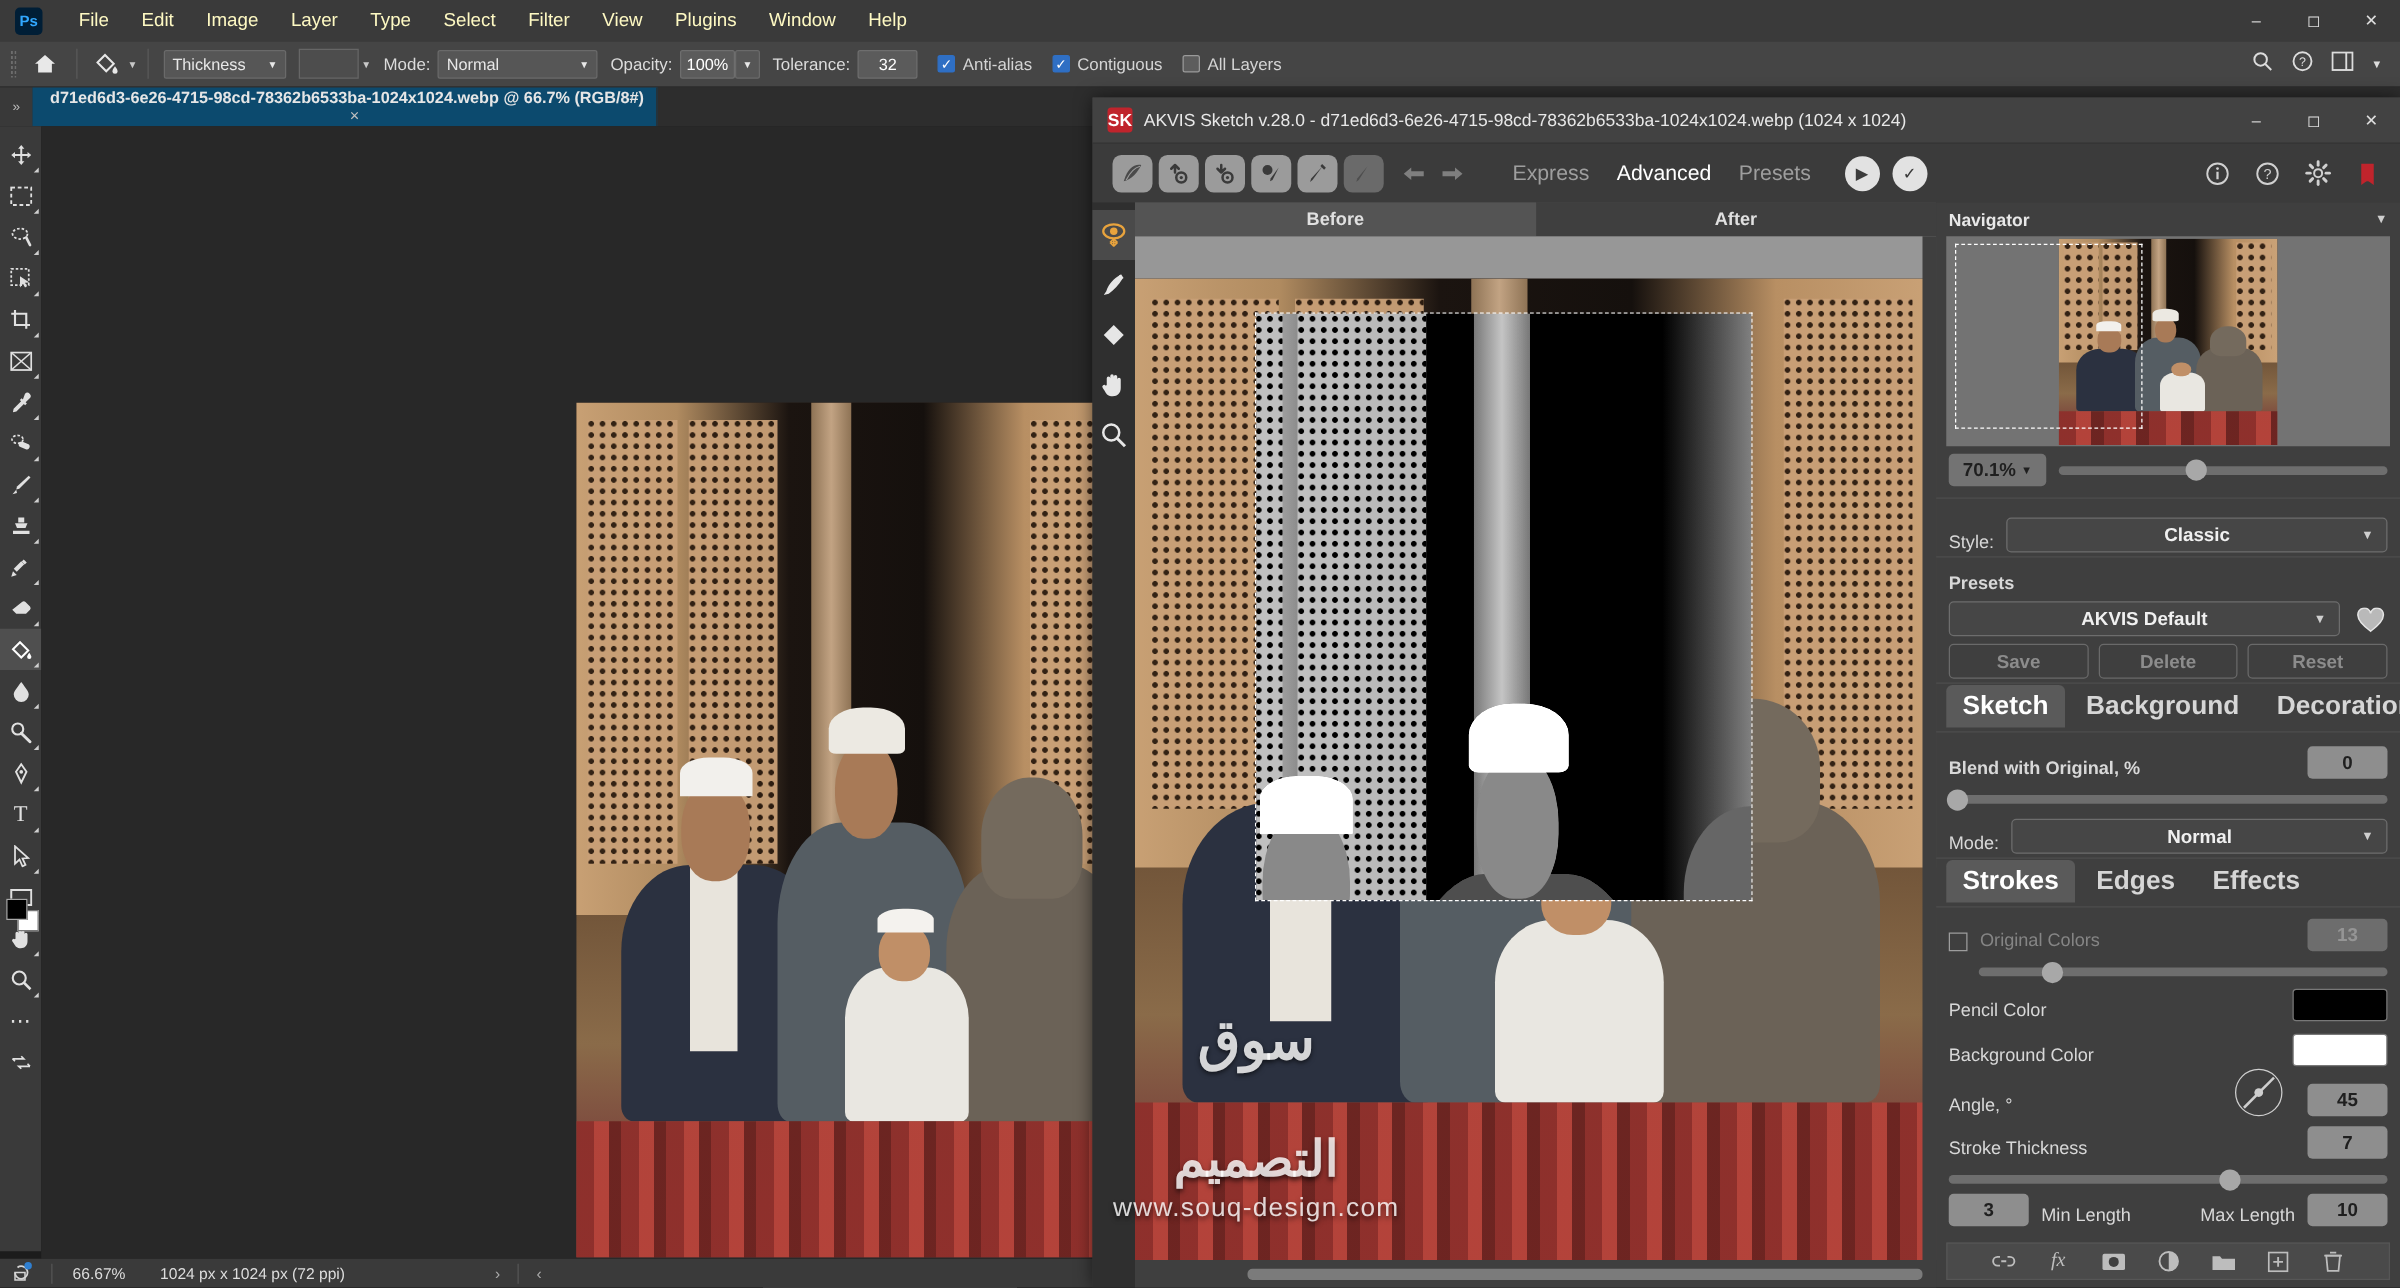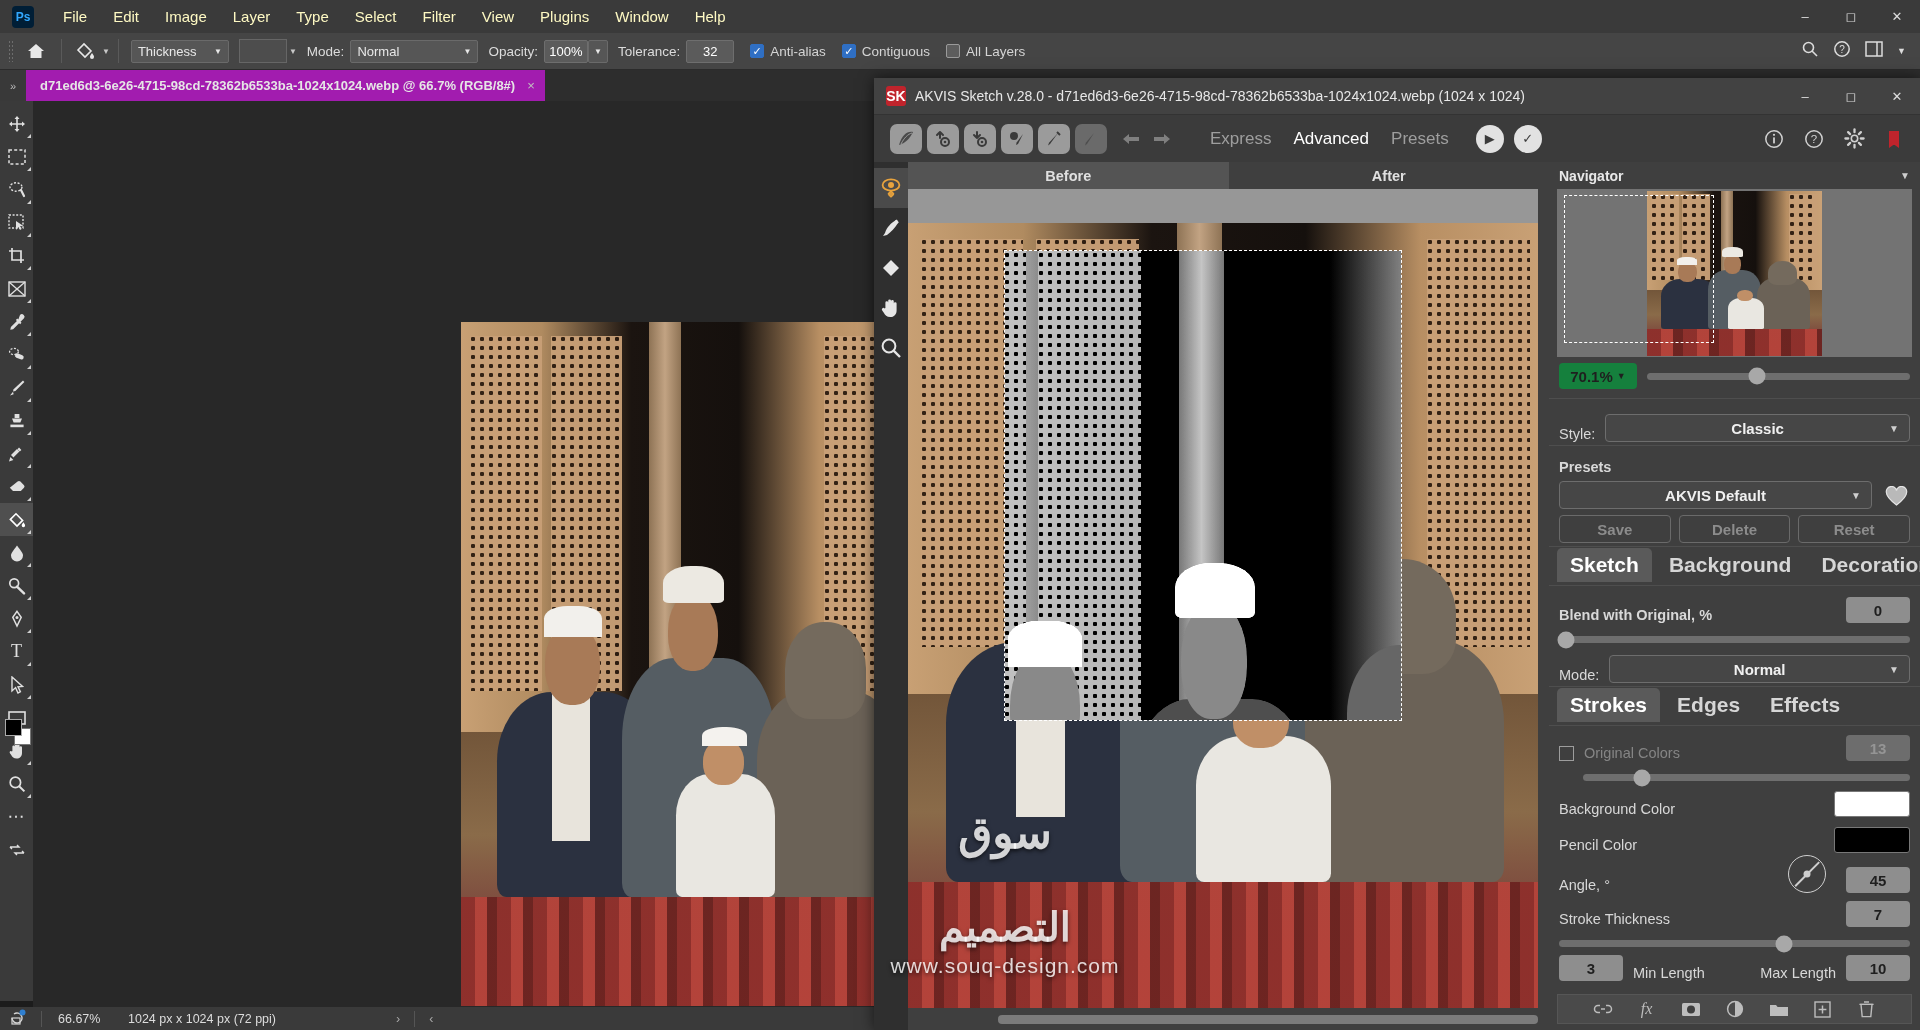--- a/index.html
+++ b/index.html
@@ -43,23 +43,23 @@
     background:#5d5d5d; display:flex; align-items:center; justify-content:center;
     font-size:11px; color:#fff; }
   .box.on { background:#2f6fc4; border-color:#2f6fc4; }
   .optbar-right { margin-left:auto; display:flex; align-items:center; gap:14px;
     padding-right:14px; }
 
   .ps-tabbar { position:absolute; left:0; top:70px; width:1920px; height:31px;
     background:#2d2d2d; display:flex; align-items:flex-end; }
   .panel-arrow { width:26px; height:31px; font-size:11px; color:#bbb;
     display:flex; align-items:center; justify-content:center; background:#393939; }
-  .doc-tab { height:31px; background:#a21caf; display:flex; align-items:center;
+  .doc-tab { height:31px; background:#0c4a6e; display:flex; align-items:center;
     padding:0 10px 0 14px; font-size:13px; color:#e6e6e6; font-weight:bold;
-    border-right:1px solid #2d2d2d; }
+    border-right:1px solid #2d2d2d;flex-direction:column; }
   .doc-tab .x { margin-left:12px; font-size:13px; color:#c0c0c0; font-weight:normal; }
 
   .ps-toolbar { position:absolute; left:0; top:101px; width:33px; height:900px;
     background:#3a3a3a; padding-top:6px; }
   .ps-tool { width:33px; height:33px; display:flex; align-items:center;
     justify-content:center; position:relative; }
   .ps-tool.sel { background:#4f4f4f; }
   .ps-tool .cnr { position:absolute; right:2px; bottom:2px; width:0; height:0;
     border-left:4px solid transparent; border-bottom:4px solid #cfcfcf; }
   .fgbg { position:absolute; left:5px; top:618px; width:24px; height:24px; }
@@ -137,21 +137,21 @@
   .ak-panel { position:absolute; right:0; top:0; width:371px; height:868px;
     background:#3f3f3f; }
   .nav-head { height:27px; display:flex; align-items:center; justify-content:space-between;
     padding:0 10px; font-size:14px; color:#e8e8e8; font-weight:bold; }
   .nav-thumb { margin:0 8px; height:168px; background:#737373; position:relative;
     display:flex; align-items:center; justify-content:center; overflow:hidden; }
   .nav-img { width:175px; height:165px; position:relative; overflow:hidden; }
   .nav-sel { position:absolute; left:7px; top:6px; width:150px; height:148px;
     border:1px dashed #fff; }
   .zoomrow { height:38px; display:flex; align-items:center; padding:0 10px; gap:10px; }
-  .zoom-box { height:26px; min-width:78px; background:#15803d; border-radius:4px;
+  .zoom-box { height:26px; min-width:78px; background:#737373; border-radius:4px;
     display:flex; align-items:center; justify-content:center; gap:4px;
     color:#1f1f1f; font-weight:bold; font-size:15px; }
   .slider { position:relative; flex:1; height:7px; background:#6e6e6e; border-radius:4px; }
   .slider .knob { position:absolute; top:50%; width:17px; height:17px;
     border-radius:50%; background:#a8a8a8; transform:translate(-50%,-50%); }
   .divider { height:1px; background:#4e4e4e; margin:3px 0; }
   .row { display:flex; align-items:flex-end; padding:0 10px; gap:10px; }
   .lbl { font-size:14.5px; color:#d8d8d8; }
   .lbl.b { font-weight:bold; }
   .lbl.dim { color:#858585; }
@@ -873,26 +873,26 @@
           <span class="lbl dim">Original Colors</span>
           <div class="valbox dim" style="margin-left:auto;">13</div>
         </div>
         <div class="row" style="height:20px;padding-left:34px;">
           <div class="slider">
             <span class="knob" style="left:18%;"></span>
           </div>
         </div>
 
         <div class="row" style="height:36px;">
+          <span class="lbl">Pencil Color</span>
+          <div class="colorbox" style="margin-left:auto;background:#000000;"></div>
+        </div>
+        <div class="row" style="height:36px;">
           <span class="lbl">Background Color</span>
           <div class="colorbox" style="margin-left:auto;background:#ffffff;"></div>
-        </div>
-        <div class="row" style="height:36px;">
-          <span class="lbl">Pencil Color</span>
-          <div class="colorbox" style="margin-left:auto;background:#000000;"></div>
         </div>
 
         <div class="row" style="height:40px;">
           <span class="lbl">Angle, °</span>
           <div class="dial" style="margin-left:auto;margin-right:10px;">
             <span class="ln"></span>
               <span class="dot"></span>
           </div>
           <div class="valbox">45</div>
         </div>

